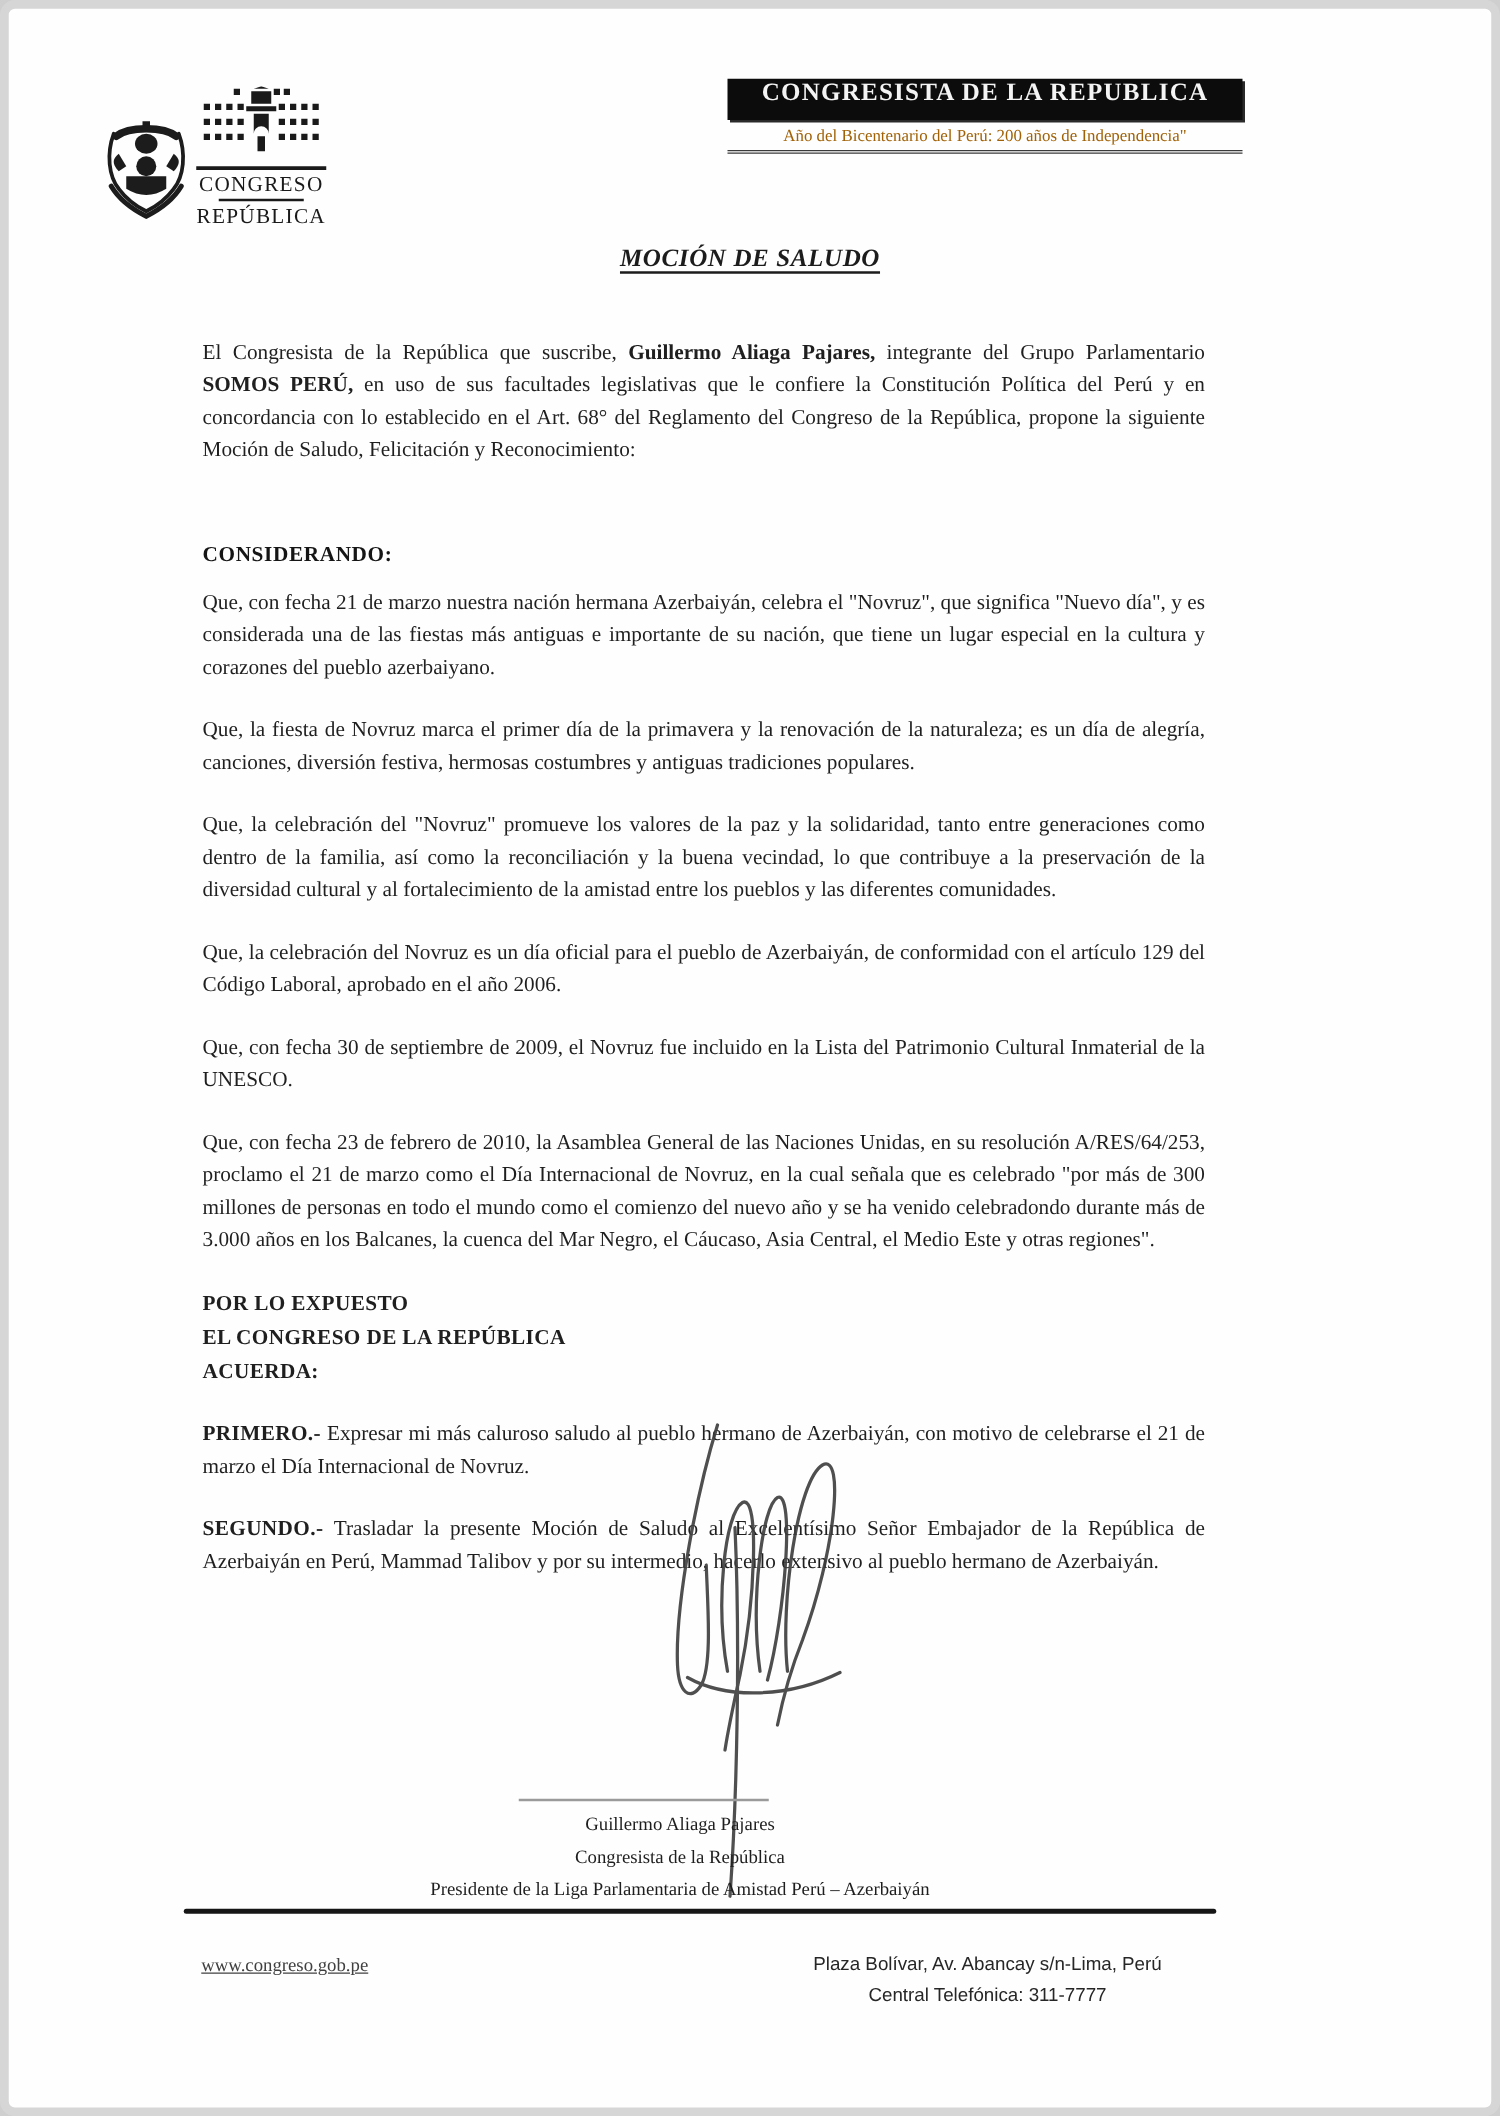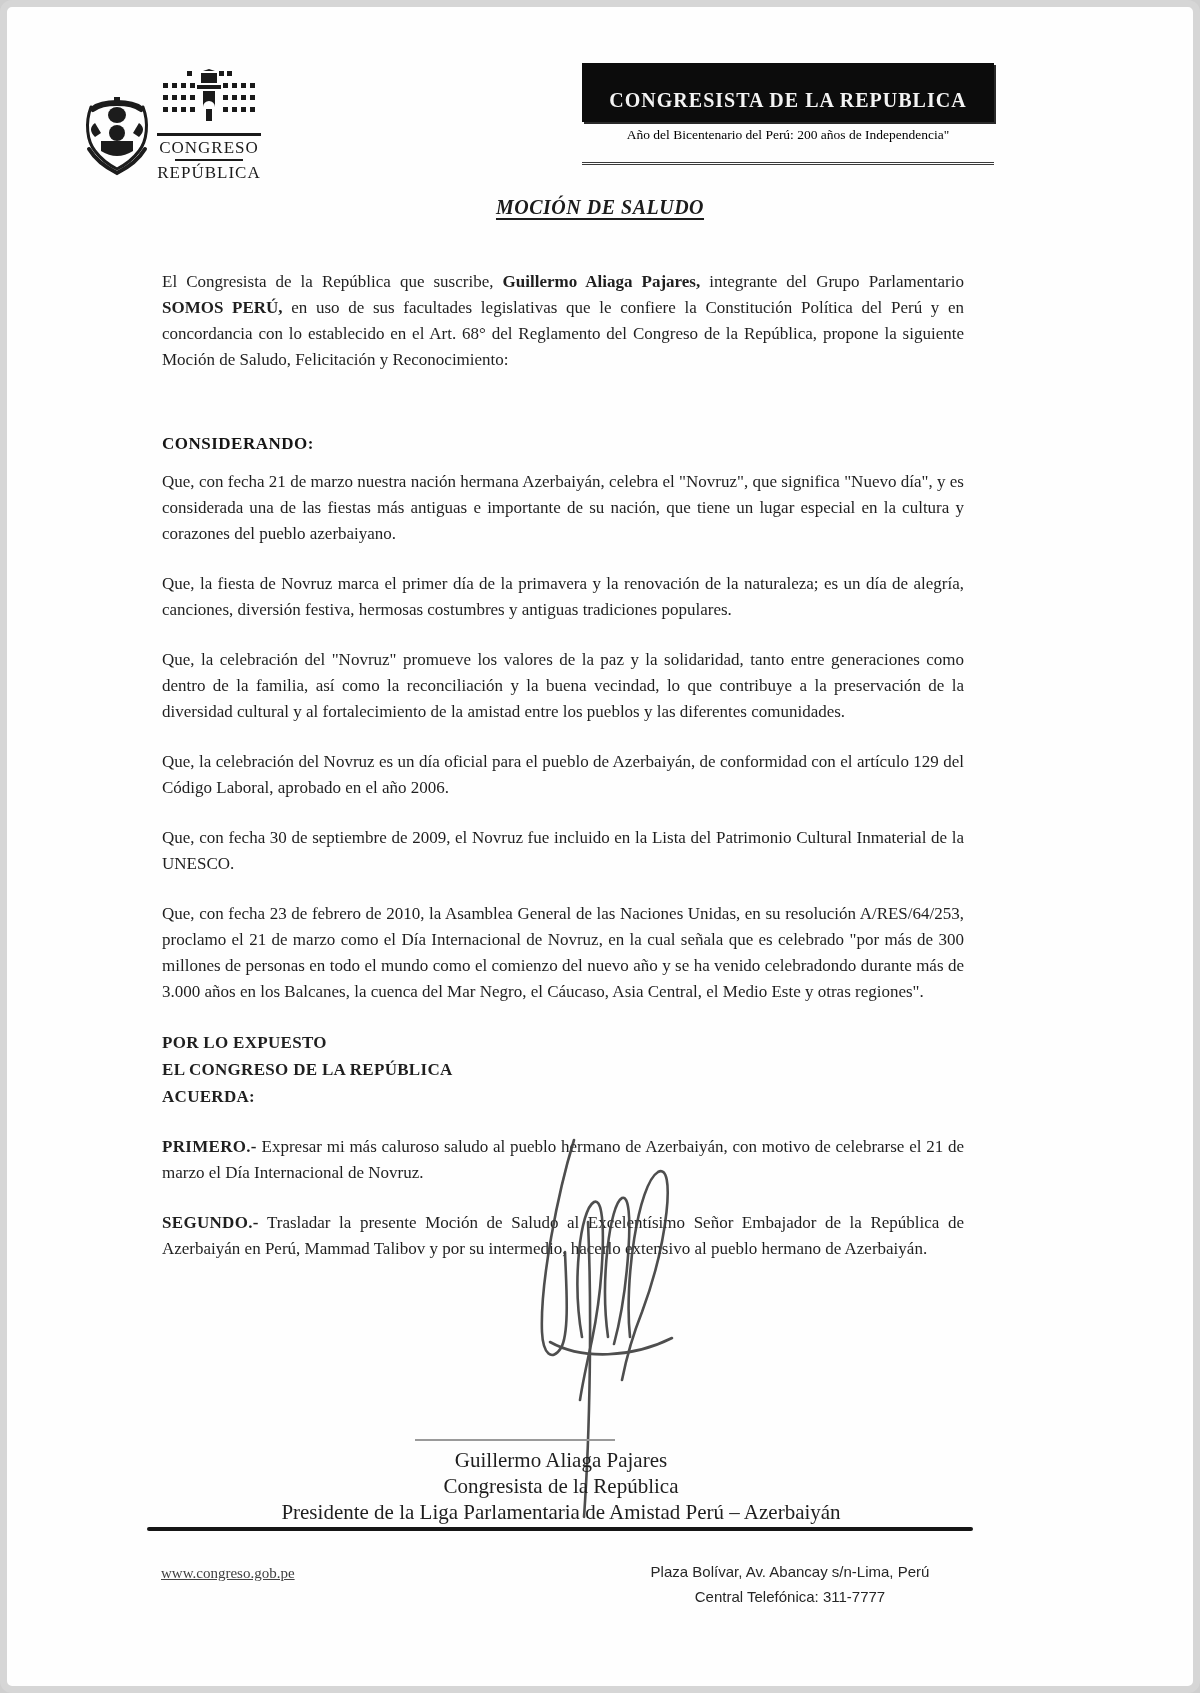--- a/index.html
+++ b/index.html
@@ -24,26 +24,26 @@
   .congreso-logo .word {
     font-family: "Liberation Serif", serif;
     font-weight: normal; font-size: 17px; letter-spacing: 1px; color: #1a1a1a; line-height: 19px;
   }
   .congreso-logo .bar { height: 3px; background: #1a1a1a; margin: 2px 0; }
   .congreso-logo .thinbar { height: 2px; background: #1a1a1a; margin: 2px 18px; }
   .banner-wrap { position: absolute; left: 575px; top: 56px; width: 412px; }
   .banner {
     background: #0c0c0c; color: #f4f4f4; text-align: center;
     font-weight: bold; font-size: 20px; letter-spacing: 1px;
-    padding: 26px 4px 10px 4px;
+    padding: 0 4px 10px 4px;
     box-shadow: 2px 2px 0 #2a2a2a;
   }
   .banner-sub {
-    margin-top: 5px; text-align: center; font-size: 13.5px; color: #000000;
-    padding-bottom: 19px; border-bottom: 3px double #3a3a3a;
+    margin-top: 5px; text-align: center; font-size: 13.5px; color: #a16207;
+    padding-bottom: 3px; border-bottom: 3px double #3a3a3a;
   }
   
   h1.doc-title {
     margin: 14px 0 0 0; text-align: center;
     font-size: 20px; letter-spacing: 0.5px; color: #1c1c1c;
     text-decoration: underline; text-underline-offset: 4px; text-decoration-thickness: 2px; font-style: italic;
   }
   
   .content {
     position: absolute; left: 155px; top: 248px; width: 802px;
@@ -53,21 +53,21 @@
   .content .intro { margin-top: 14px; margin-bottom: 0; }
   h2.considerando {
     margin: 58px 0 12px 0; font-size: 17px; letter-spacing: 0.5px; color: #151515;
   }
   .resolve { font-weight: bold; margin: 0 0 24px 0; letter-spacing: 0.3px; }
   .resolve div { line-height: 27px; }
   b.agree-label { letter-spacing: 0.3px; }
   
   .signature-svg { position: absolute; left: 455px; top: 1125px; width: 250px; height: 390px; pointer-events: none; }
   .sig-line { position: absolute; left: 408px; top: 1432px; width: 200px; height: 2px; background: #9a9a9a; }
-  .sig-block { position: absolute; left: 154px; top: 1440px; width: 800px; text-align: center; font-size: 21px; line-height: 26px; color: #1e1e1e; }
+  .sig-block { position: absolute; left: 137px; top: 1440px; width: 800px; text-align: center; font-size: 15px; line-height: 26px; color: #1e1e1e; }
   
   .footer-rule { position: absolute; left: 140px; top: 1520px; width: 826px; height: 4px; background: #161616; border-radius: 2px; }
   .footer-site { position: absolute; left: 154px; top: 1558px; font-family: Liberation Serif, serif; font-size: 15px; color: #404040; text-decoration: underline; }
   .footer-address { position: absolute; left: 600px; top: 1552px; width: 366px; text-align: center; font-family: "Liberation Sans", sans-serif; font-size: 15px; line-height: 25px; color: #262626; }
 </style>
 </head>
 <body>
 
 <div class="page">
 

